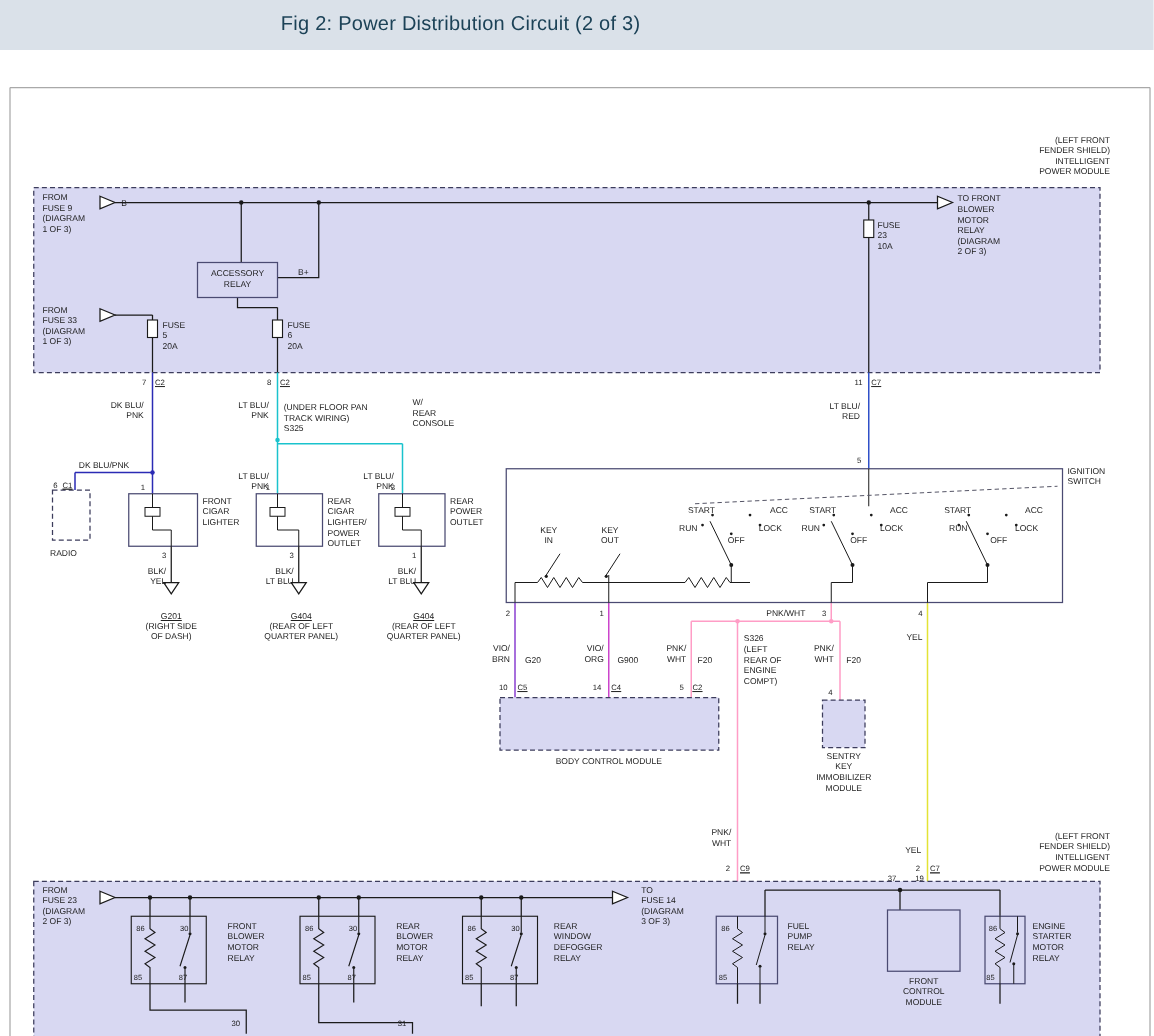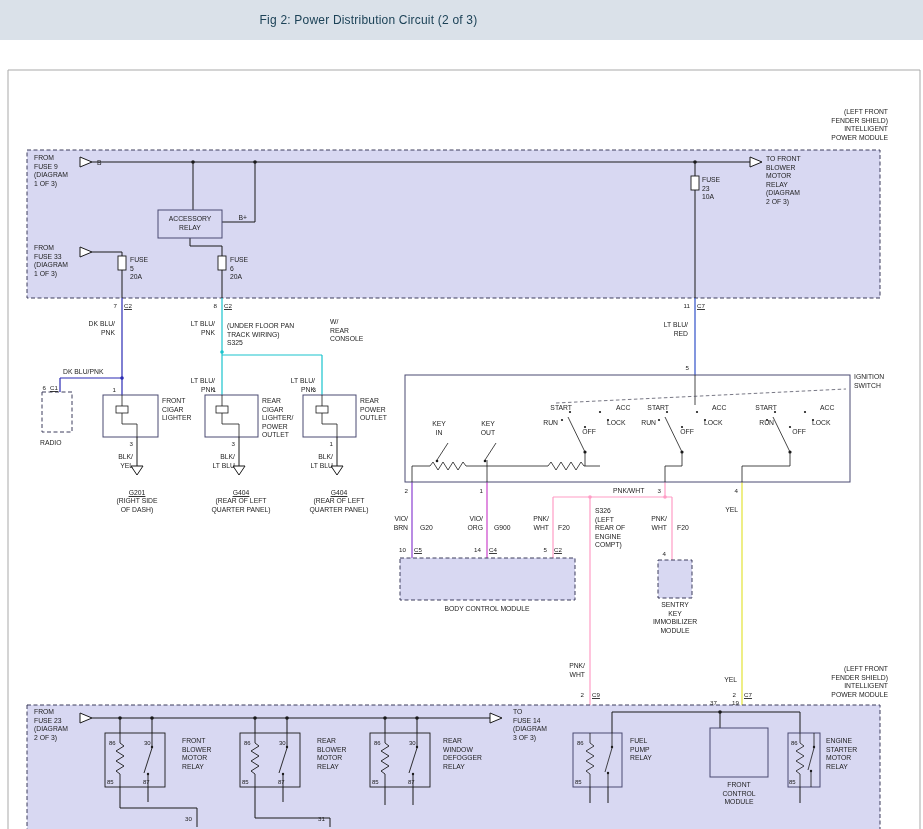--- a/index.html
+++ b/index.html
@@ -1,18 +1,18 @@
 <!DOCTYPE html>
 <html><head>
 <meta charset="utf-8">
 <style>
   html,body{margin:0;padding:0;background:#ffffff;}
   .page{width:923px;height:829px;position:relative;overflow:hidden;font-family:"Liberation Sans",sans-serif;}
   .header{height:40px;display:flex;align-items:center;justify-content:center;background:#dae1e9;color:#1c4257;}
-  .header span{font-size:12px;margin-right:186px;letter-spacing:.2px;}
+  .header span{font-size:16px;margin-right:186px;letter-spacing:.2px;}
   svg{display:block;}
   text{font-family:"Liberation Sans",sans-serif;fill:#1c1c1c;}
   .wire{stroke:#1a1a1a;stroke-width:1;fill:none;}
   .thin{stroke-width:.8;}
   .box{stroke:#4a4a72;stroke-width:1;fill:none;}
   .box-dash{stroke:#3c3c5c;stroke-width:1;stroke-dasharray:4 2.5;}
   .dash-link{stroke:#555566;stroke-width:.8;stroke-dasharray:3.5 2.5;fill:none;}
   .dot{fill:#1a1a1a;stroke:none;}
 </style>
 </head>

